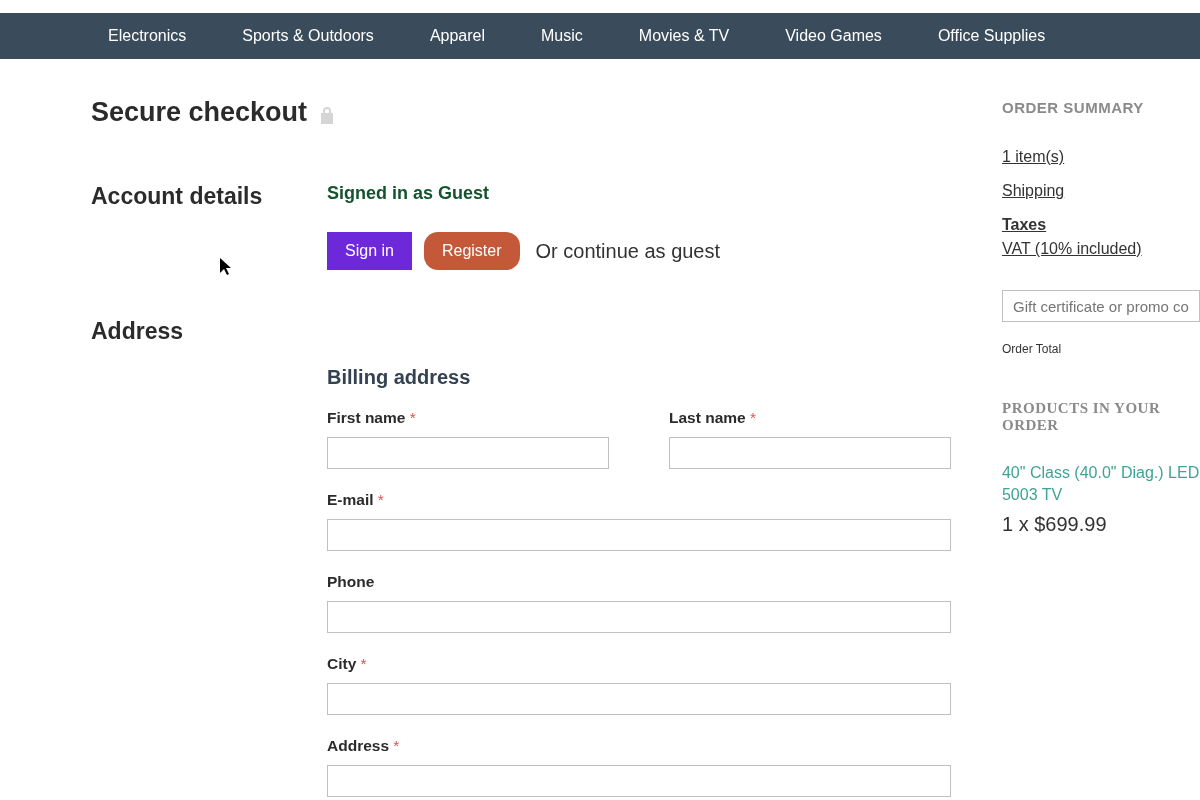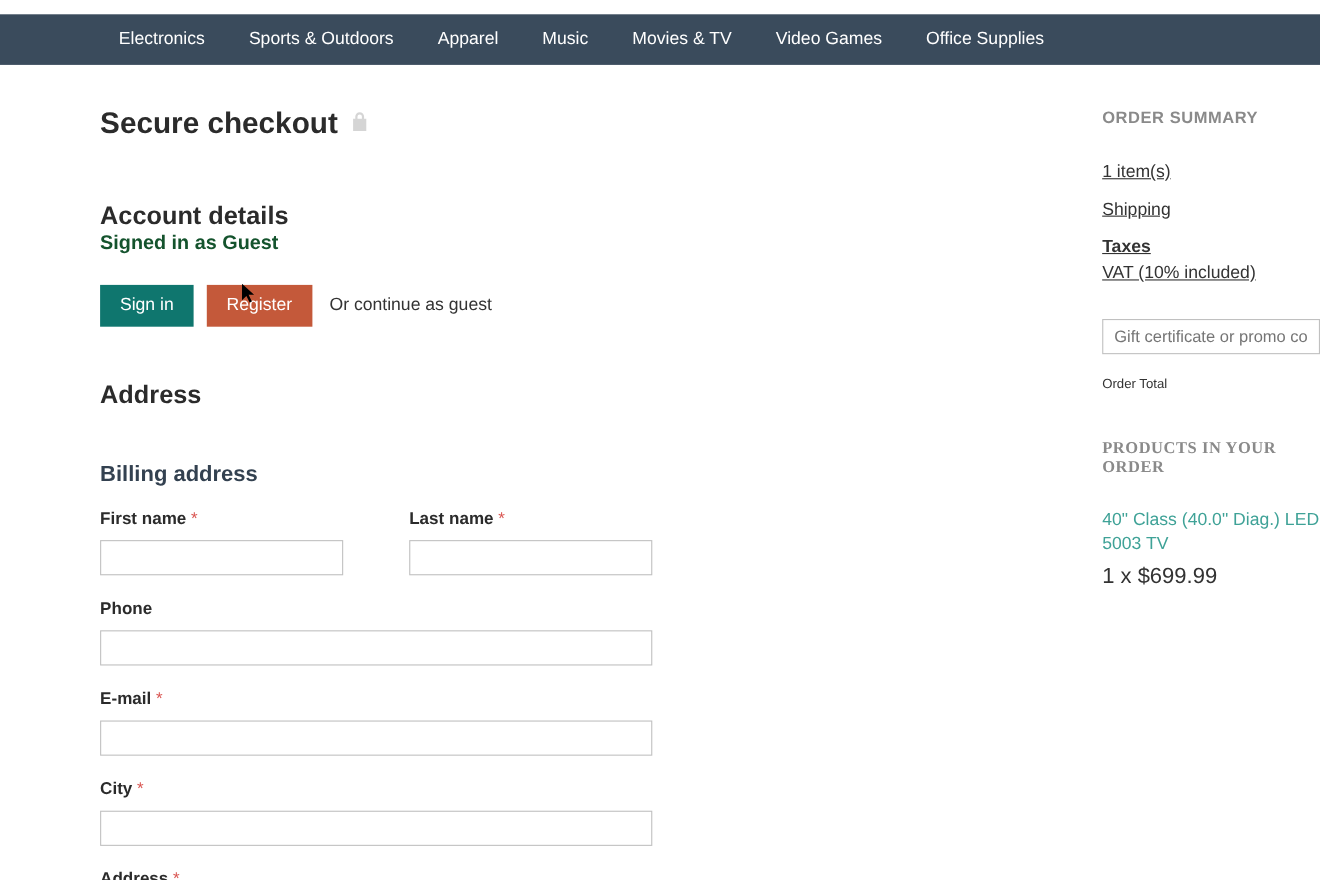--- a/index.html
+++ b/index.html
@@ -11,50 +11,49 @@
       height: 800px;
       overflow: hidden;
     }
     .top-spacer { height: 13px; background: #fff; }
     .nav-bar {
       background: #3a4b5c;
       height: 46px;
       display: flex;
       align-items: center;
       padding-left: 108px;
-      gap: 40px;
+      gap: 56px;
     }
     .nav-item {
       color: #fff;
       font-size: 16px;
       cursor: pointer;
     }
     .page-wrap {
       padding: 38px 0 0 91px;
       display: flex;
       align-items: flex-start;
     }
     .main-col { width: 920px; }
     .page-title-row {
       display: flex;
-      align-items: center;
+      align-items: flex-end;
       gap: 12px;
       margin-bottom: 55px;
     }
     .page-title {
       font-size: 27px;
       font-weight: 700;
       color: #2b2b2b;
     }
     .lock-icon { opacity: 0.35; }
     .section-row {
       display: flex;
       align-items: flex-start;
       margin-bottom: 48px;
-      flex-direction: column;
     }
     .section-label {
       width: 236px;
       font-size: 23px;
       font-weight: 700;
       color: #2b2b2b;
       padding-top: 0;
     }
     .section-body { flex: 1; max-width: 624px; }
     .signed-in {
@@ -68,24 +67,24 @@
       align-items: center;
       gap: 12px;
     }
     .btn {
       padding: 10px 18px;
       border: none;
       font-size: 16px;
       color: #fff;
       cursor: pointer;
     }
-    .btn-green { background: #0f766e; }
-    .btn-orange { background: #c4593a; }
+    .btn-green { background: #6d28d9; }
+    .btn-orange { background: #c4593a; border-radius: 14px; }
     .guest-text {
-      font-size: 16px;
+      font-size: 20px;
       color: #333;
       margin-left: 4px;
     }
     .billing-title {
       font-size: 20px;
       font-weight: 700;
       color: #334150;
       margin-bottom: 20px;
       margin-top: 48px;
     }
@@ -215,26 +214,26 @@
             <label class="form-label"><span>First name</span> <span class="req">*</span></label>
             <input class="text-input" type="text" style="">
           </div>
           <div class="form-group">
             <label class="form-label"><span>Last name</span> <span class="req">*</span></label>
             <input class="text-input" type="text" style="">
           </div>
         </div>
 
         <div class="form-group-full">
+          <label class="form-label"><span>E-mail</span> <span class="req">*</span></label>
+          <input class="text-input" type="text" style="">
+        </div>
+
+        <div class="form-group-full">
           <label class="form-label">Phone</label>
-          <input class="text-input" type="text" style="">
-        </div>
-
-        <div class="form-group-full">
-          <label class="form-label"><span>E-mail</span> <span class="req">*</span></label>
           <input class="text-input" type="text" style="">
         </div>
 
         <div class="form-group-full">
           <label class="form-label"><span>City</span> <span class="req">*</span></label>
           <input class="text-input" type="text" style="">
         </div>
 
         <div class="form-group-full">
           <label class="form-label"><span>Address</span> <span class="req">*</span></label>

